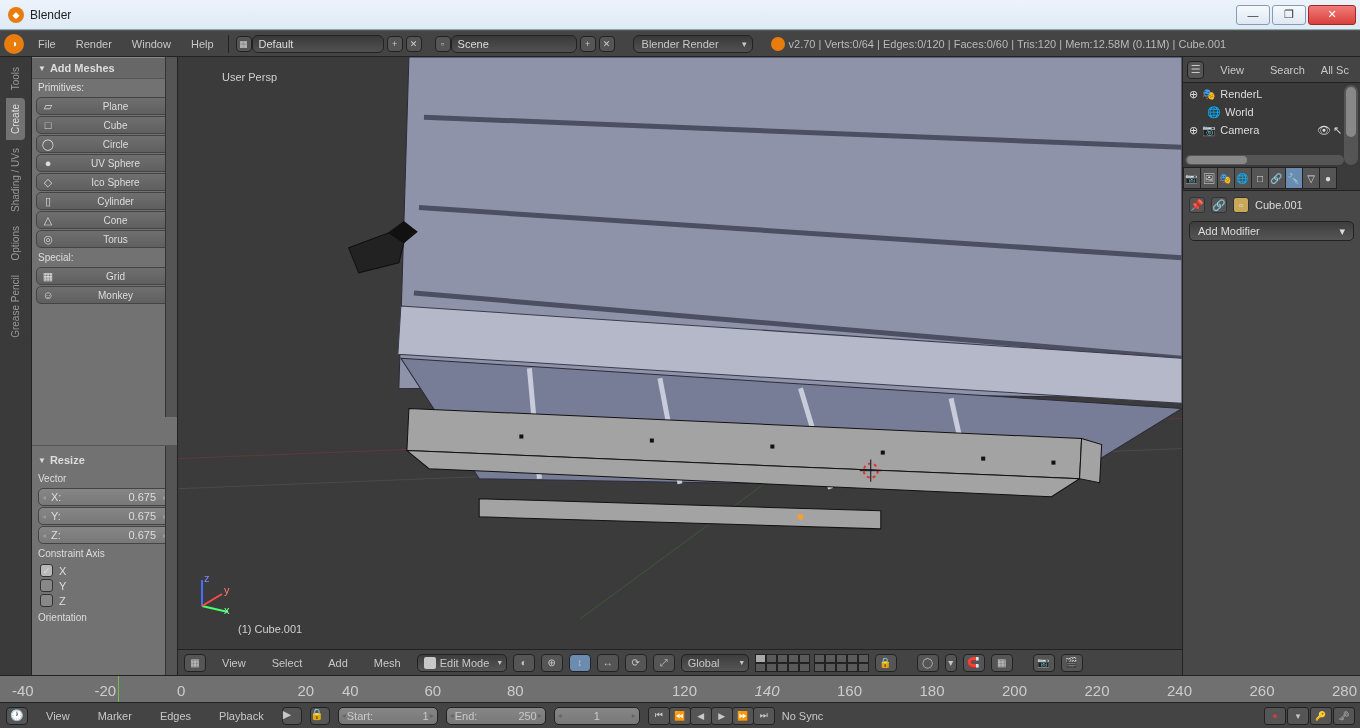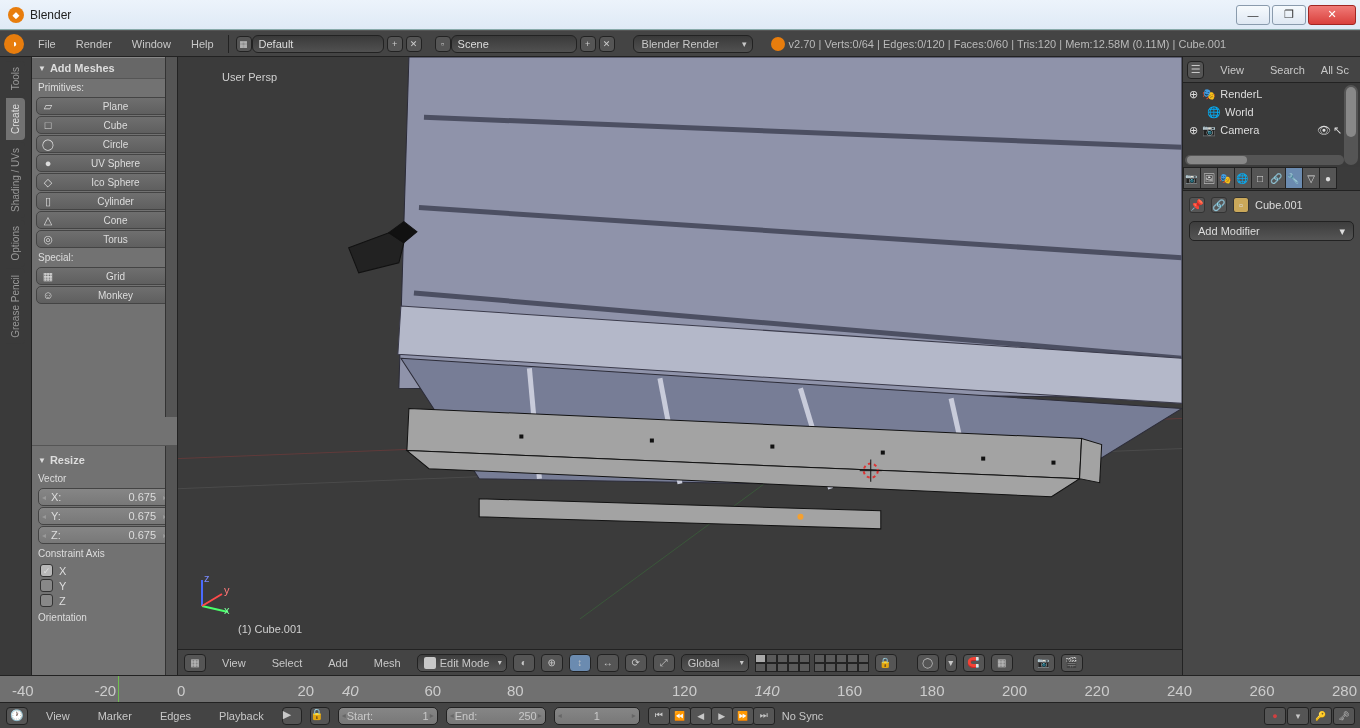--- a/index.html
+++ b/index.html
@@ -445,21 +445,21 @@
   </div>
 
 </div>
 
 <div class="timeline">
   <div id="tick-holder">
       <div class="tlabel" style="left: 12px;">-40</div>
       <div class="tlabel" style="left: 94.5px;">-20</div>
       <div class="tlabel" style="left: 177px;">0</div>
       <div class="tlabel" style="left: 259.5px; margin-left: 38px;">20</div>
-      <div class="tlabel" style="left: 342px; font-style: italic;">40</div>
+      <div class="tlabel" style="left: 342px;">40</div>
       <div class="tlabel" style="left: 424.5px;">60</div>
       <div class="tlabel" style="left: 507px;">80</div>
       <div class="tlabel" style="left: 589.5px; margin-top: 44px;">100</div>
       <div class="tlabel" style="left: 672px;">120</div>
       <div class="tlabel" style="left: 754.5px; font-style: italic;">140</div>
       <div class="tlabel" style="left: 837px;">160</div>
       <div class="tlabel" style="left: 919.5px;">180</div>
       <div class="tlabel" style="left: 1002px;">200</div>
       <div class="tlabel" style="left: 1084.5px;">220</div>
       <div class="tlabel" style="left: 1167px;">240</div>

